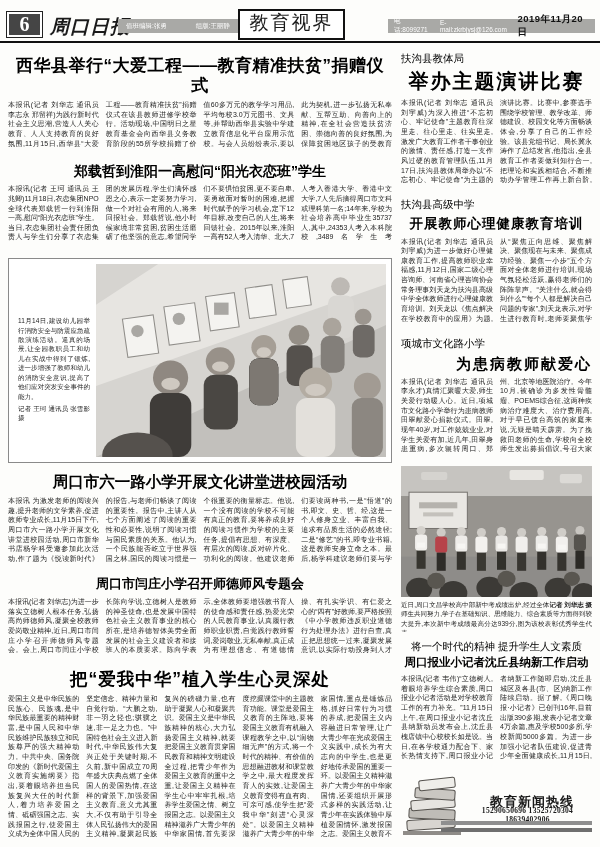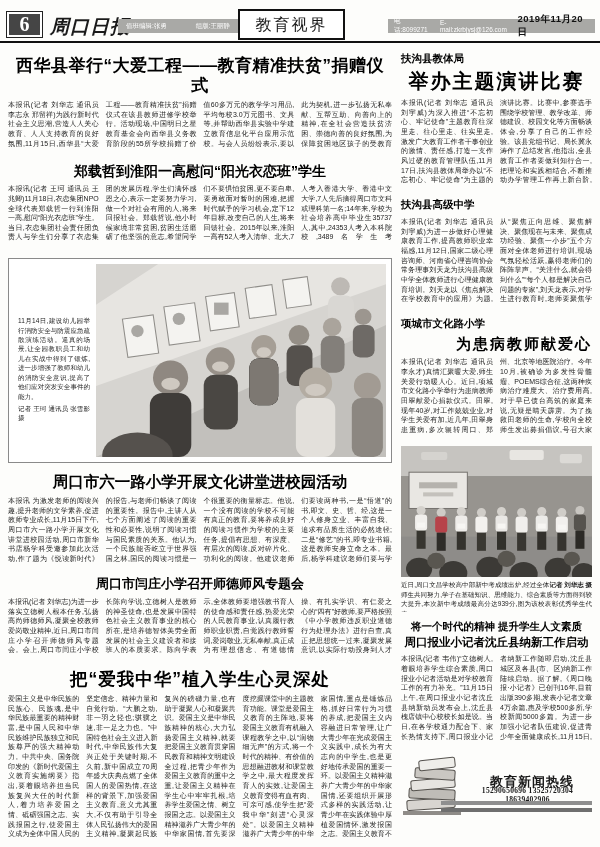--- a/index.html
+++ b/index.html
@@ -22,36 +22,36 @@
     position:absolute; left:50px; top:14px; font-size:19px; font-weight:bold;
     font-family:"Liberation Serif","DejaVu Serif",serif; font-style:italic; letter-spacing:1px;
   }
   .graybar { position:absolute; top:19px; height:14px; background:#a9a9a6; color:#fff;
     font-size:6.5px; display:flex; align-items:center; }
   .bar-left { left:118px; width:120px; justify-content:space-between; padding:0 8px; }
   .bar-right { left:388px; width:207px; justify-content:flex-end; padding:0 6px; gap:8px; }
   .bar-right .date { color:#111; font-weight:bold; font-size:9.5px; margin-left:auto; letter-spacing:0.5px; }
   .section-box {
     position:absolute; left:238px; top:9px; width:107px; height:31px; background:#fff;
-    border:2px solid #111; text-align:center; line-height:27px; font-size:16px; letter-spacing:2px;
-    font-family:Liberation Serif, serif; z-index:2;
+    border:2px solid #111; text-align:center; line-height:27px; font-size:19px; letter-spacing:2px;
+    font-family:Liberation Mono, monospace; z-index:2;
   }
   
   .main { position:absolute; top:44px; left:8px; width:584px; height:803px; display:flex; gap:9px; }
   .lcol { width:384px; }
   .rcol { width:191px; }
   
   .hl { font-weight:900; text-align:center; color:#000; line-height:1.15;
         font-family:"Liberation Sans","DejaVu Sans",sans-serif; }
   .hl-a { font-size:17px; margin-top:12px; letter-spacing:0.5px; }
   .hl-b { font-size:14px; margin-top:11px; }
   .hl-c { font-size:15.5px; margin-top:10px; }
   .hl-d { font-size:13px; margin-top:9px; }
   .hl-e { font-size:17.5px; margin-top:10px; letter-spacing:1px; }
-  .kicker { font-size:10.5px; font-weight:bold; color:#000; margin-top:8px; }
+  .kicker { font-size:10.5px; font-weight:normal; color:#000; margin-top:8px; }
   .kicker-center { text-align:center; }
   .hl-r1 { font-size:20px; margin-top:4px; letter-spacing:2px; }
   .hl-r2 { font-size:13.5px; margin-top:4px; letter-spacing:1px; }
   .hl-r3 { font-size:15px; margin-top:4px; letter-spacing:2px;text-align:right; }
   .hl-r4 { font-size:11.5px; margin-top:2px; }
   
   .body {
     font-size:7px; line-height:1.38; text-align:justify; color:#222;
     column-gap:7px; overflow:hidden; margin-top:5px; text-justify:inter-character;
   }
@@ -197,20 +197,21 @@
     <div class="rcol">
 
       <section>
         <div class="kicker">扶沟县教体局</div>
         <h2 class="hl hl-r1">举办主题演讲比赛</h2>
         <div class="body cols2 hR1">本报讯(记者 刘华志 通讯员 刘宇威)为深入推进“不忘初心、牢记使命”主题教育往深里走、往心里走、往实里走,激发广大教育工作者干事创业的激情、责任感,打造一支作风过硬的教育管理队伍,11月17日,扶沟县教体局举办以“不忘初心、牢记使命”为主题的演讲比赛。比赛中,参赛选手围绕学校管理、教学改革、师德建设、校园文化等方面畅谈体会,分享了自己的工作经验。该县党组书记、局长冀永涛作了总结发言,他指出,全县教育工作者要做到知行合一,把理论和实践相结合,不断推动办学管理工作再上新台阶,牢记为党育人、为国育才的初心使命,办好人民满意的教育,凝聚发展合力。本次比赛共有县直各学校的120名选手参加,利用4个周末的时间完成全部比赛,由各乡镇中心校校长等担任比赛评委。②10</div>
       </section>
 
       <section>
         <div class="kicker">扶沟县高级中学</div>
+        <h2 class="hl hl-r2">开展教师心理健康教育培训</h2>
         <div class="body cols2 hR2">本报讯(记者 刘华志 通讯员 刘宇威)为进一步做好心理健康教育工作,提高教师职业幸福感,11月12日,国家二级心理咨询师、河南省心理咨询协会常务理事刘天龙为扶沟县高级中学全体教师进行心理健康教育培训。刘天龙以《焦点解决在学校教育中的应用》为题,从“聚焦正向思维、聚焦解决、聚焦现在与未来、聚焦成功经验、聚焦一小步”五个方面对全体老师进行培训,现场气氛轻松活跃,赢得老师们的阵阵掌声。“关注什么,就会得到什么”“每个人都是解决自己问题的专家”,刘天龙表示,对学生进行教育时,老师要聚焦学生正面积极的方面,通过与学生建立良好关系,引导学生把精力放到学习上,给予学生更多自信与力量。本次培训有利于老师更好地运用心理学知识开展教育教学,有利于提高教师的专业素质和教学水平,对学生身心健康发展和教学质量提高具有非常重要的意义。②10</div>
       </section>
 
       <section>
         <div class="kicker">项城市文化路小学</div>
         <h2 class="hl hl-r3">为患病教师献爱心</h2>
         <div class="body cols2 hR3">本报讯(记者 刘华志 通讯员 李永才)真情汇聚暖大爱,师生关爱行动暖人心。近日,项城市文化路小学举行为患病教师田翠献爱心捐款仪式。田翠,现年40岁,对工作兢兢业业,对学生关爱有加,近几年,田翠身患重病,多次辗转周口、郑州、北京等地医院治疗。今年10月,被确诊为多发性骨髓瘤、POEMS综合征,这两种疾病治疗难度大、治疗费用高,对于早已债台高筑的家庭来说,无疑是晴天霹雳。为了挽救田老师的生命,学校向全校师生发出募捐倡议,号召大家伸出援助之手,共同帮助田老师战胜病魔。倡议发出后,全体师生慷慨解囊,纷纷加入到捐款的行列,短短几天中,所有捐款达15万多元,全部通过银行汇到了病人的手中,该校校长还带领各分校领导专程到北京对病人进行了慰问。滴水成海,帮助别人就是帮助自己,愿师生们的爱心能够为田老师送去一份温暖,也希望田老师能早日战胜病魔,回到校园。②10</div>
       </section>
 
       <div class="photo-r">

